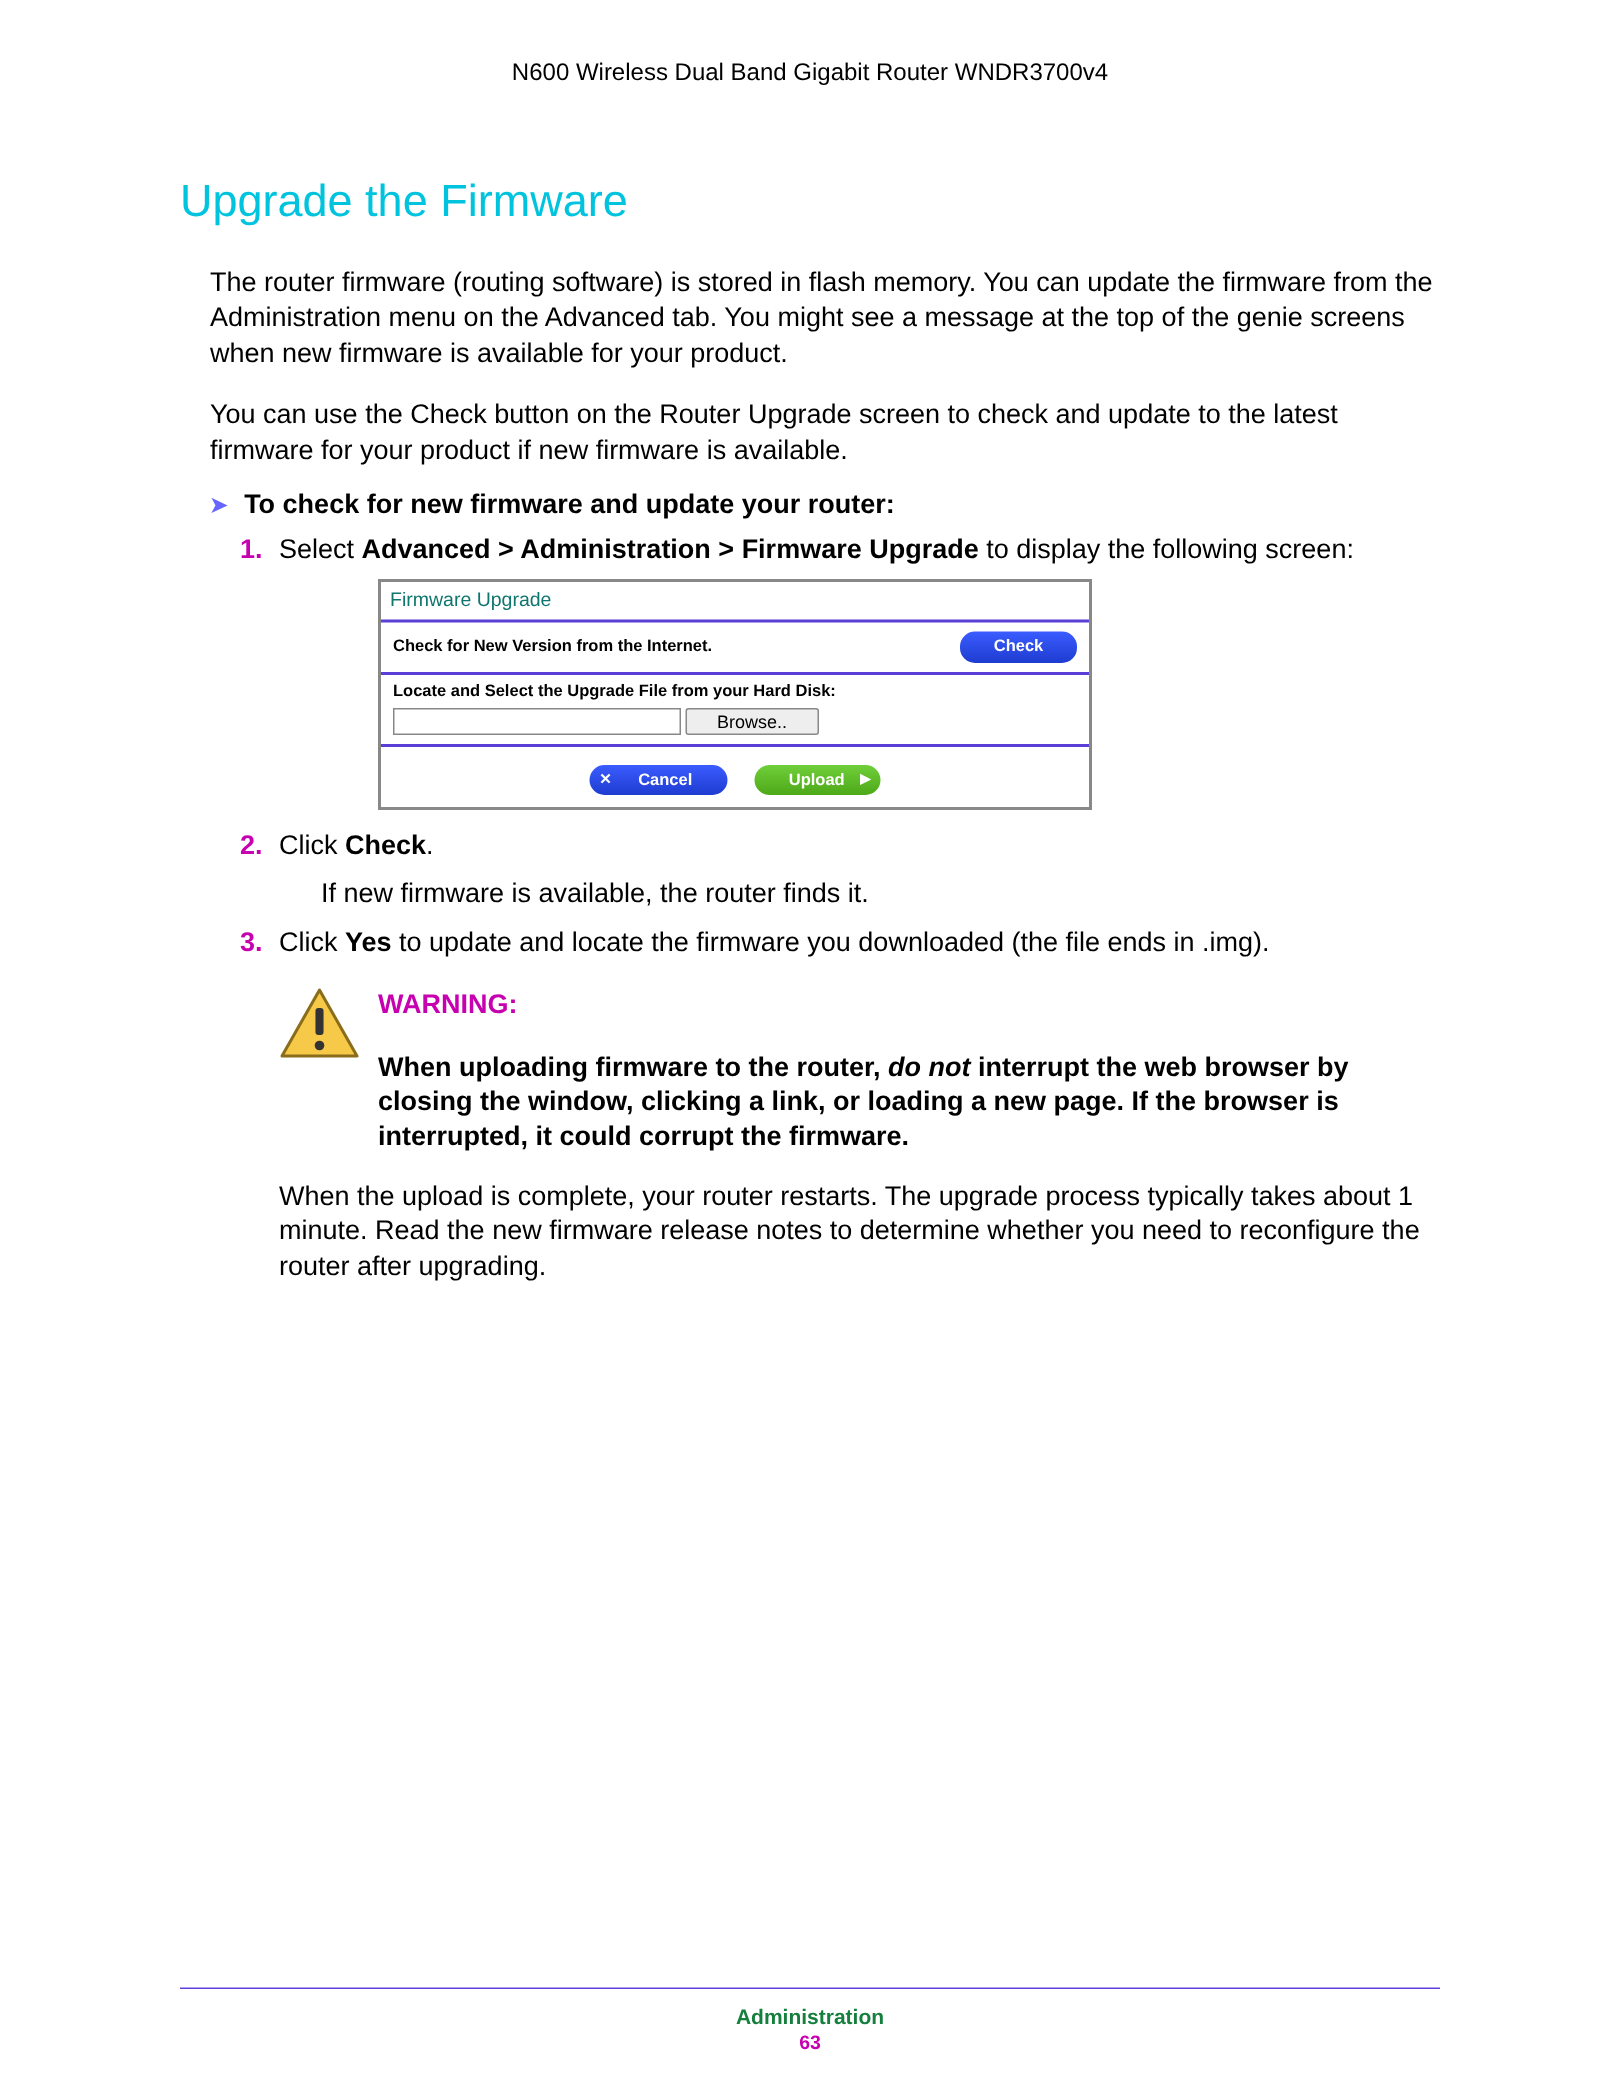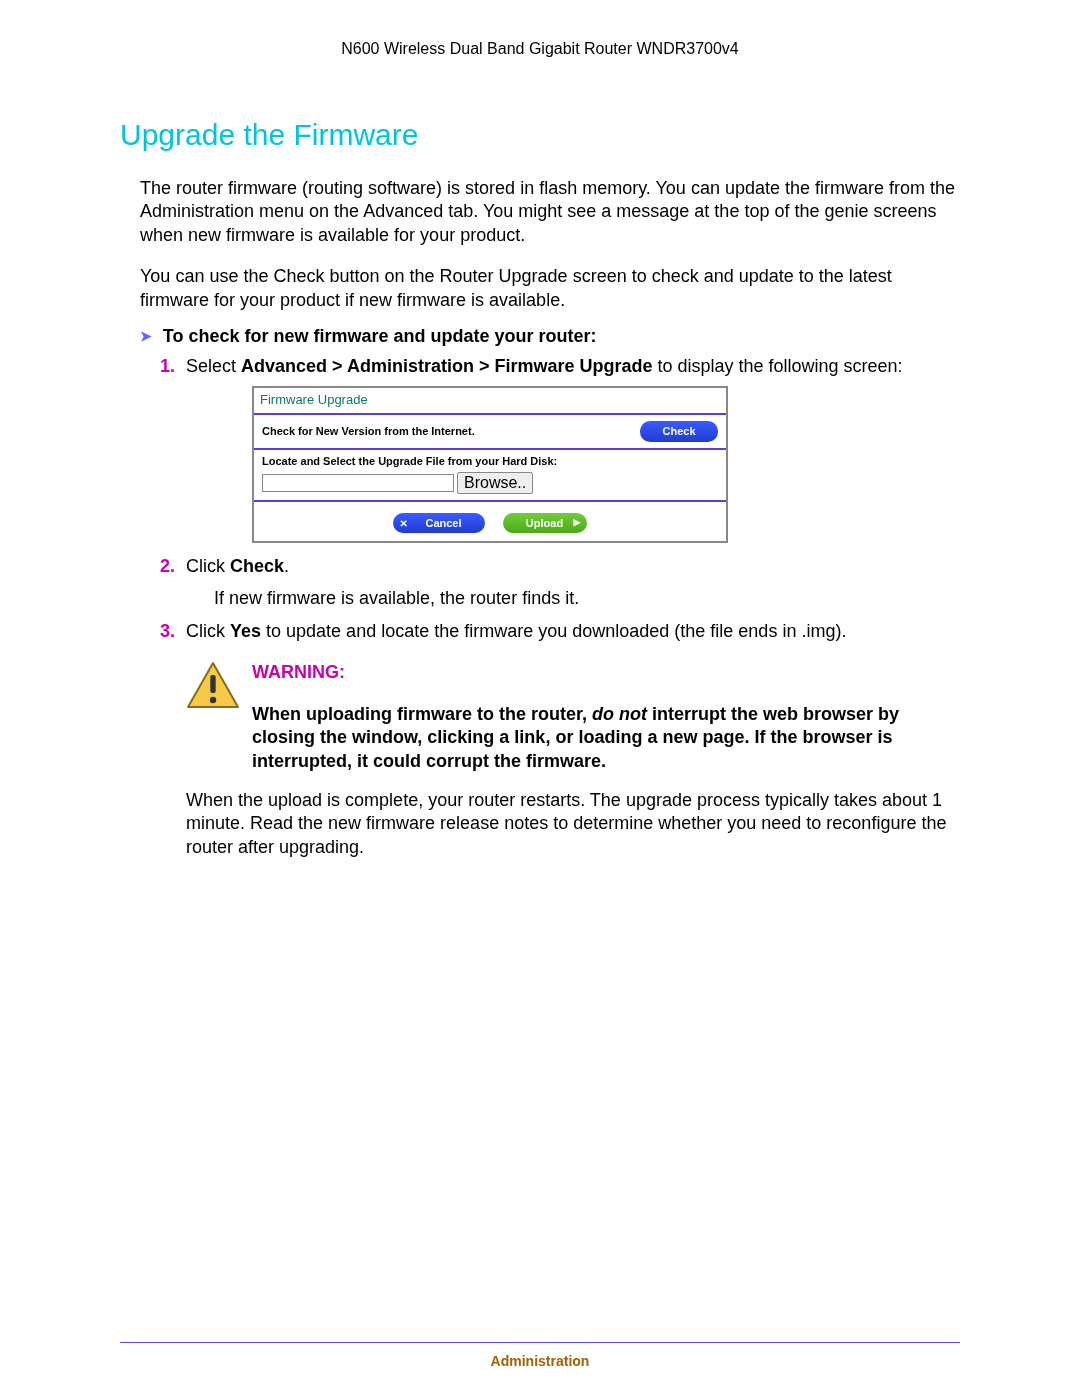--- a/index.html
+++ b/index.html
@@ -109,22 +109,22 @@
     font-weight: bold;
     color: #fff;
     padding: 3px 14px;
     border: none;
     min-width: 50px;
   }
   .pill-blue { background: linear-gradient(#3b5cff,#1e3cd0); }
   .pill-green { background: linear-gradient(#6fcf3a,#4ea818); }
   .browse-btn {
     font-family: Tahoma, Arial, sans-serif;
-    font-size: 16px;
-    padding: 1px 6px;
+    font-size: 12px;
+    padding: 1px 20px;
     border: 1px solid #888;
     background: #eee;
     border-radius: 2px;
   }
   .file-input-row {
     border-bottom: 2px solid #5a3fd6;
     padding: 4px 8px 6px 8px;
     font-size: 11px;
     font-weight: bold;
   }
@@ -204,21 +204,21 @@
     text-align: center;
   }
   .footer-rule {
     border: none;
     border-top: 1px solid #6040e0;
     margin: 0 0 10px 0;
   }
   .footer-section {
     font-size: 14px;
     font-weight: bold;
-    color: #a16207;
+    color: #15803d;
   }
   .footer-page {
     font-size: 13px;
     font-weight: bold;
     color: #c700b0;
     margin-top: 2px;
   }
 </style>
 </head>
 <body>
@@ -295,13 +295,14 @@
       </div>
     </div>
   </div>
 
   <p class="closing-para">When the upload is complete, your router restarts. The upgrade process typically takes about 1 minute. Read the new firmware release notes to determine whether you need to reconfigure the router after upgrading.</p>
 </div>
 
 <div class="page-footer">
   <hr class="footer-rule">
   <div class="footer-section">Administration</div>
+  <div class="footer-page">63</div>
 </div>
 
 </body></html>

